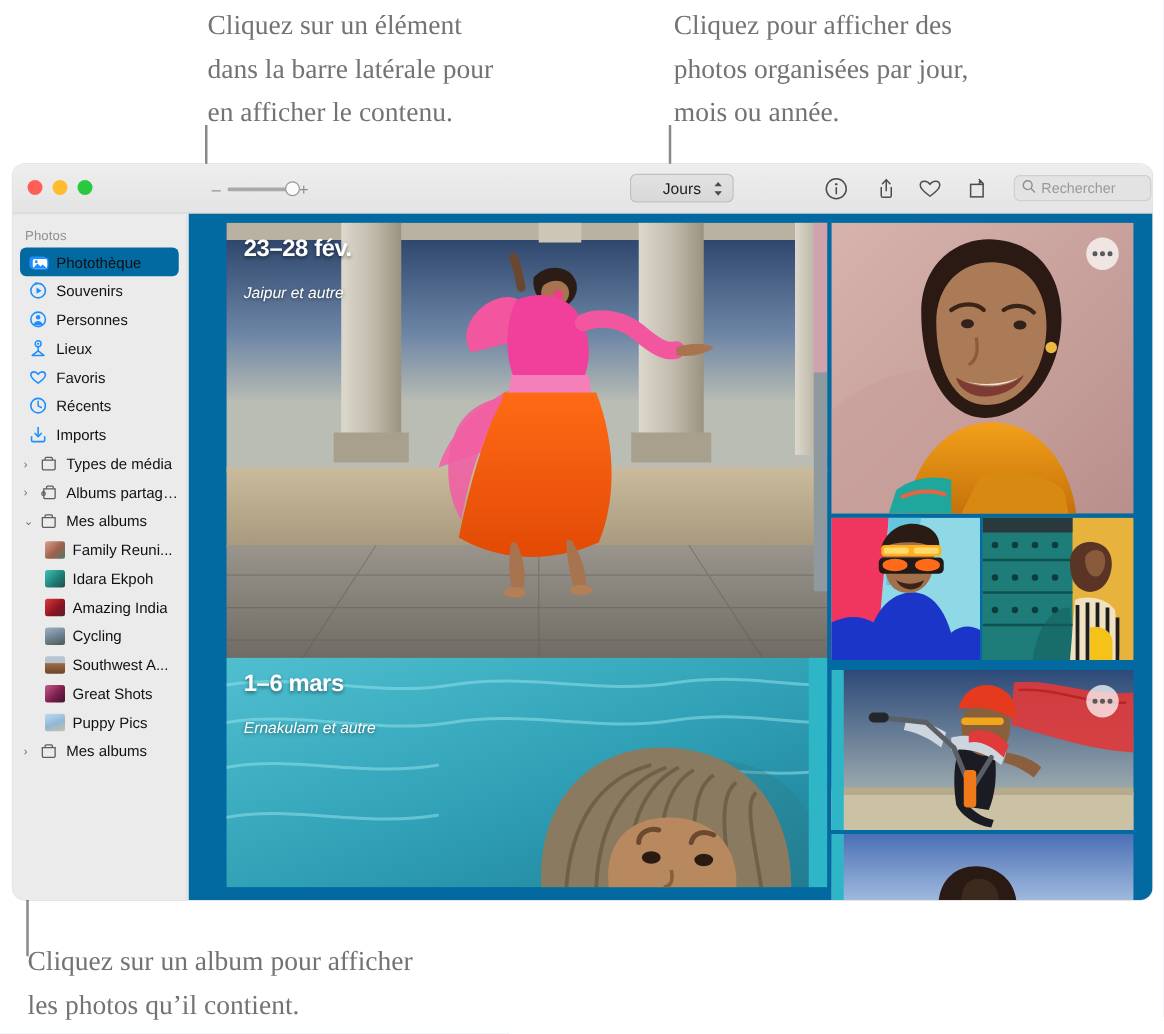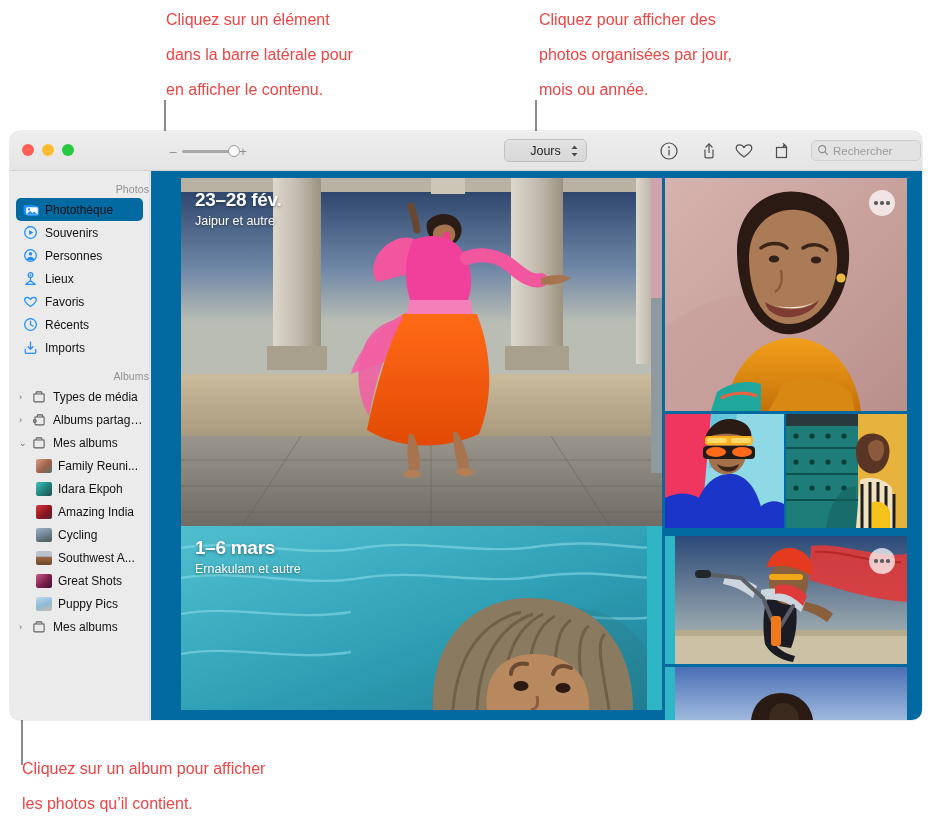--- a/index.html
+++ b/index.html
@@ -7,24 +7,24 @@
     width: 931px; height: 827px;
     background: #ffffff;
     font-family: "Liberation Sans", sans-serif;
     overflow: hidden;
   }
   #root { position: relative; width: 931px; height: 827px; }
 
   
   .callout {
     position: absolute;
-    color: #ef4444;
-    font-size: 16px;
+    color: #737373;
+    font-size: 22px;
     line-height: 35px;
-    font-family: Liberation Sans, sans-serif;
+    font-family: Liberation Serif, serif;
     white-space: pre-line;
   }
   #callout-sidebar { left: 166px; top: 2px; width: 350px; }
   #callout-mode    { left: 539px; top: 2px; width: 380px; }
   #callout-album   { left: 22px;  top: 751px; width: 500px; }
 
   .leader { position: absolute; background: #8a8a8a; }
 
   
   #window {
@@ -88,21 +88,21 @@
 
   
   #sidebar {
     position: absolute; left: 0; top: 40px;
     width: 140px; height: 549px;
     background: #ebebeb;
     border-right: 1px solid #dedede;
     padding-top: 7px;
     overflow: hidden;
   }
-  .sb-header { font-size: 10.5px; color: #909090; padding: 5px 0 3px 10px; letter-spacing: 0.1px; text-align: right; }
+  .sb-header { font-size: 10.5px; color: #909090; padding: 5px 0 3px 10px; letter-spacing: 0.1px; }
   .sb-item {
     display: flex; align-items: center;
     height: 23px; margin: 0 6px; padding-left: 6px;
     border-radius: 5px; font-size: 12px; color: #111;
   }
   .sb-item.selected { background: #0369a1; }
   .sb-item .sb-ico { width: 17px; height: 15px; margin-right: 6px; display: flex;
                      align-items: center; justify-content: center; flex: 0 0 auto; }
   .sb-item .sb-label { white-space: nowrap; overflow: hidden; text-overflow: ellipsis; }
   .sb-twisty { width: 11px; font-size: 9px; color: #6b6b6b; flex: 0 0 auto; text-align: left; }
@@ -112,21 +112,21 @@
 
   
   #canvas {
     position: absolute; left: 141px; top: 40px;
     width: 771px; height: 549px; background: #0369a1;
     overflow: hidden;
   }
   .cell { position: absolute; overflow: hidden; }
   .daylabel { position: absolute; color: #fff; text-shadow: 0 1px 3px rgba(0,0,0,.45); }
   .daylabel .d-title { font-size: 19px; font-weight: bold; letter-spacing: -0.3px; }
-  .daylabel .d-sub { font-size: 12.5px; margin-top: 3px; }
+  .daylabel .d-sub { font-size: 12.5px; margin-top: 16px; font-style: italic; }
   .more-btn {
     position: absolute; width: 26px; height: 26px; border-radius: 50%;
     background: rgba(255,255,255,.72);
     display: flex; align-items: center; justify-content: center; gap: 2.5px;
   }
   .more-btn i { width: 3.5px; height: 3.5px; border-radius: 50%; background: #5a5a5a; display: block; }
 </style>
 </head>
 <body>
 
@@ -294,21 +294,20 @@
         <span class="sb-ico">
           <svg width="15" height="15" viewBox="0 0 16 16">
             <path d="M2.4 9.6 V13 a1.2 1.2 0 0 0 1.2 1.2 h8.8 a1.2 1.2 0 0 0 1.2 -1.2 V9.6" fill="none" stroke="#1e8fff" stroke-width="1.35"></path>
             <path d="M8 1.8 V9.6" stroke="#1e8fff" stroke-width="1.35"></path>
             <path d="M5.4 7.2 L8 9.9 L10.6 7.2" fill="none" stroke="#1e8fff" stroke-width="1.35" stroke-linecap="round" stroke-linejoin="round"></path>
           </svg>
         </span>
         <span class="sb-label">Imports</span>
       </div>
 
-      <div class="sb-header" style="padding-top:11px;">Albums</div>
 
       <div class="sb-item group">
         <span class="sb-twisty">›</span>
         <span class="sb-ico">
           <svg width="14" height="13" viewBox="0 0 15 14">
             <path d="M2 4.4 h11 v7.3 a1.1 1.1 0 0 1 -1.1 1.1 H3.1 A1.1 1.1 0 0 1 2 11.7 Z" fill="none" stroke="#5e5e5e" stroke-width="1.15"></path>
             <path d="M4.4 4.4 V2.9 a0.9 0.9 0 0 1 0.9 -0.9 h4.4 a0.9 0.9 0 0 1 0.9 0.9 v1.5" fill="none" stroke="#5e5e5e" stroke-width="1.15"></path>
           </svg>
         </span>
         <span class="sb-label">Types de média</span>

